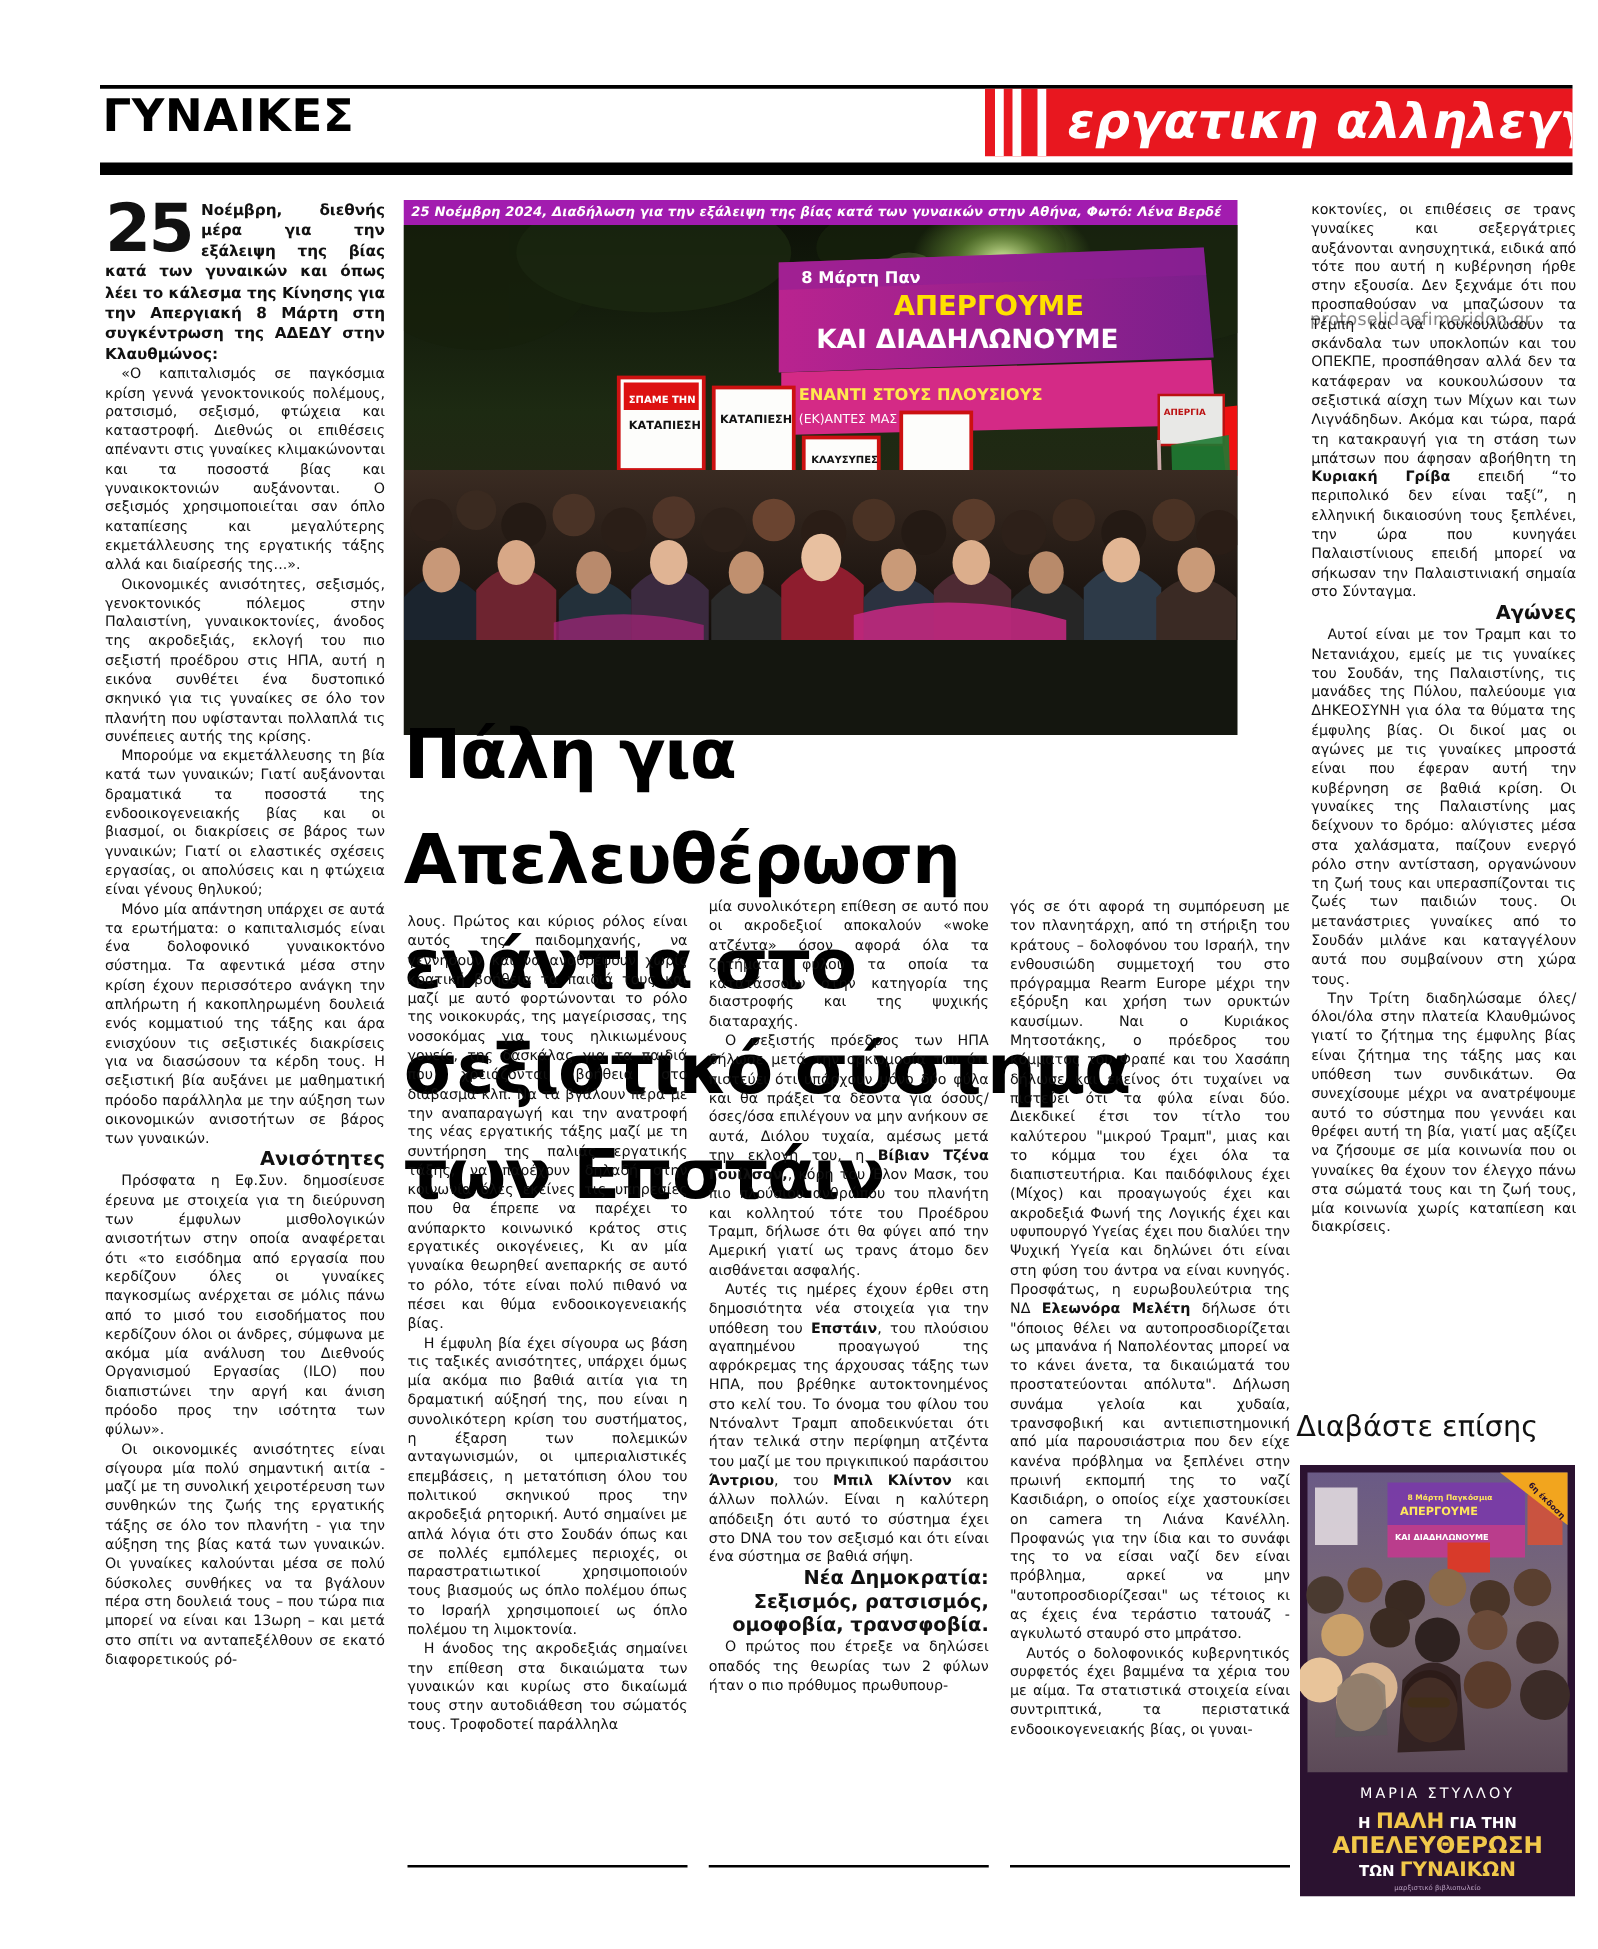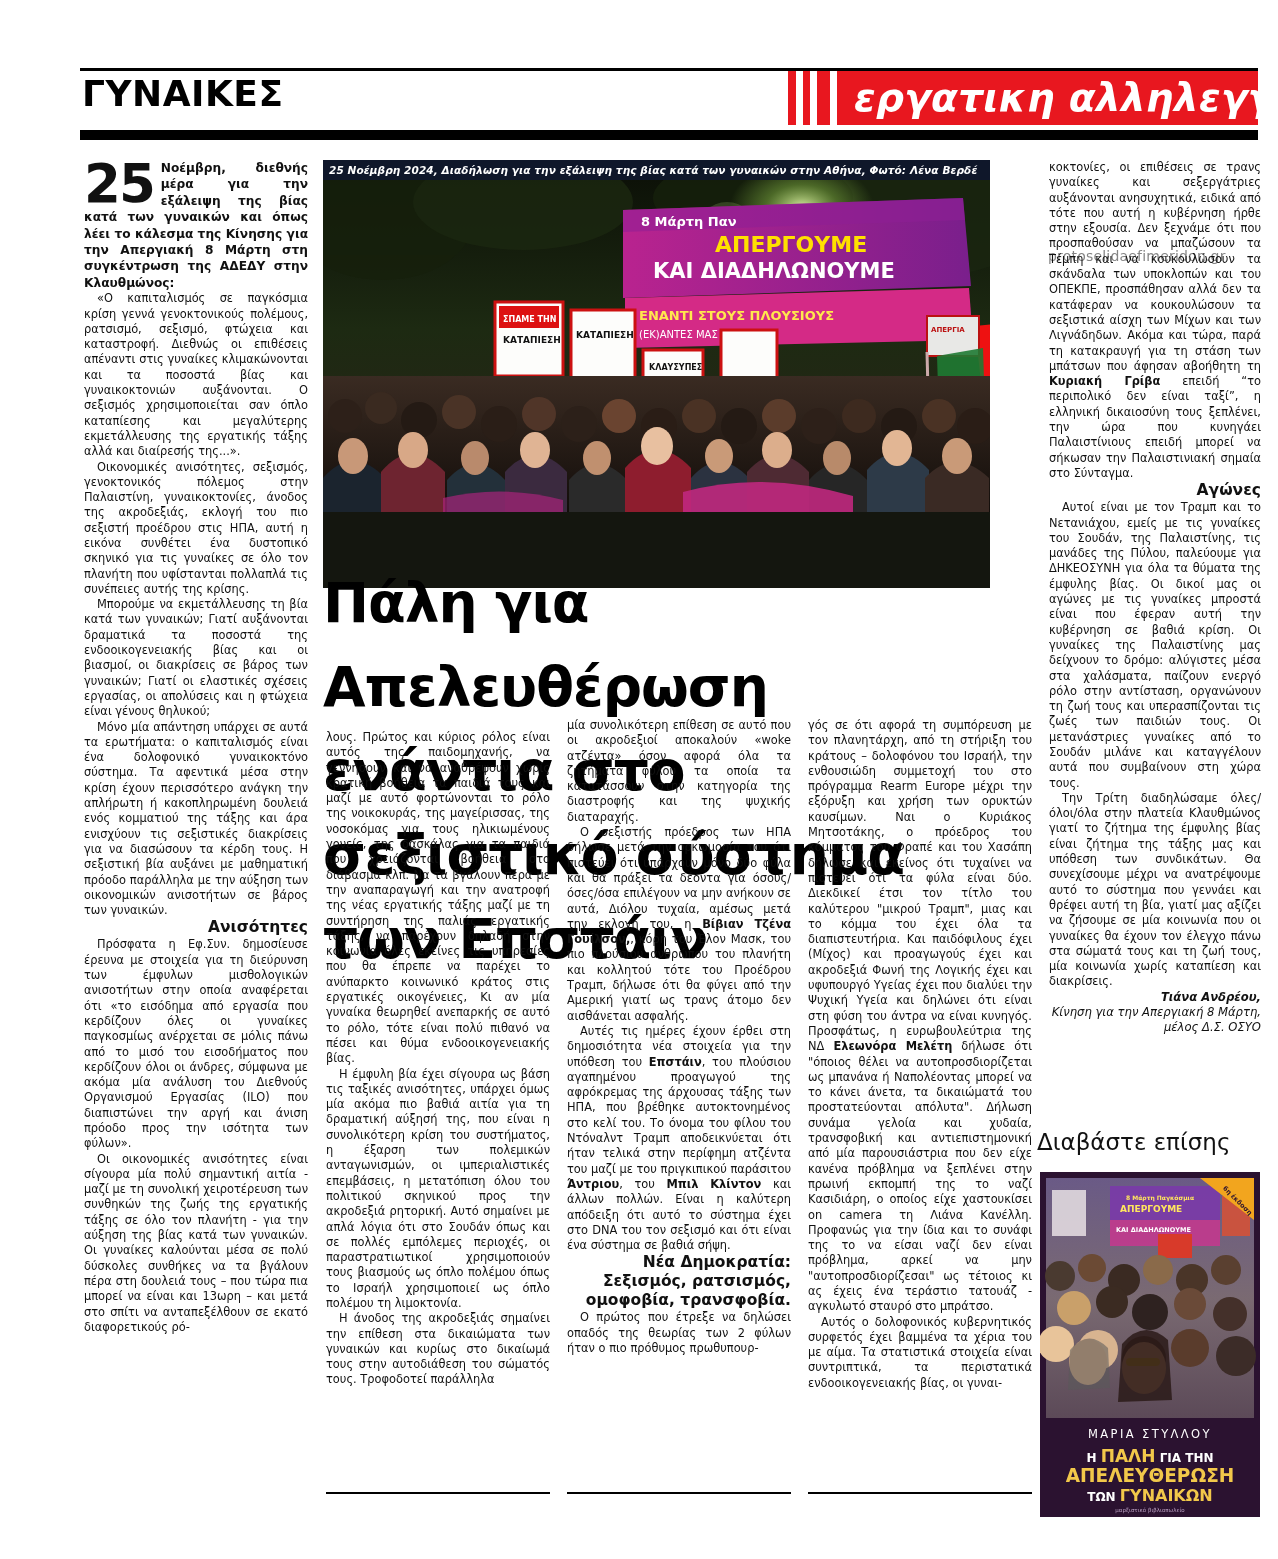--- a/index.html
+++ b/index.html
@@ -59,21 +59,21 @@
     margin:1px 7px 0 0;letter-spacing:-2px;
   }
   .lead{
     font-weight:bold;font-size:12.2px;line-height:16.4px;
     text-align:justify;text-indent:0;margin:0 0 2px 0;
   }
 
   
   .photo-wrap{position:absolute;left:293px;top:160px;width:667px;height:352px;}
   .photo-cap{
-    position:absolute;left:0;top:0;width:667px;height:20px;background:#0f172a;
+    position:absolute;left:0;top:0;width:667px;height:20px;background:#a21caf;
     color:#fff;font-size:10.5px;font-style:italic;font-weight:bold;
     line-height:20px;padding-left:6px;box-sizing:border-box;white-space:nowrap;
     overflow:hidden;letter-spacing:.1px;
   }
   .photo{
     position:absolute;left:0;top:20px;width:667px;height:408px;overflow:hidden;
     background:#14160f;
   }
   .photo svg{display:block;width:667px;height:332px;}
 
@@ -301,25 +301,20 @@
       <p>Αυτός ο δολοφονικός κυβερνητικός συρφετός έχει βαμμένα τα χέρια του με αίμα. Τα στατιστικά στοιχεία είναι συντριπτικά, τα περιστατικά ενδοοικογενειακής βίας, οι γυναι-</p>
     </div>
   </div>
 
   <div class="col" style="left:1019px;top:160px;width:212px;">
     <div class="colbody">
       <p class="noindent">κοκτονίες, οι επιθέσεις σε τρανς γυναίκες και σεξεργάτριες αυξάνονται ανησυχητικά, ειδικά από τότε που αυτή η κυβέρνηση ήρθε στην εξουσία. Δεν ξεχνάμε ότι που προσπαθούσαν να μπαζώσουν τα Τέμπη και να κουκουλώσουν τα σκάνδαλα των υποκλοπών και του ΟΠΕΚΠΕ, προσπάθησαν αλλά δεν τα κατάφεραν να κουκουλώσουν τα σεξιστικά αίσχη των Μίχων και των Λιγνάδηδων. Ακόμα και τώρα, παρά τη κατακραυγή για τη στάση των μπάτσων που άφησαν αβοήθητη τη <span class="bld">Κυριακή Γρίβα</span> επειδή “το περιπολικό δεν είναι ταξί”, η ελληνική δικαιοσύνη τους ξεπλένει, την ώρα που κυνηγάει Παλαιστίνιους επειδή μπορεί να σήκωσαν την Παλαιστινιακή σημαία στο Σύνταγμα.</p>
       <p class="subhead">Αγώνες</p>
       <p>Αυτοί είναι με τον Τραμπ και το Νετανιάχου, εμείς με τις γυναίκες του Σουδάν, της Παλαιστίνης, τις μανάδες της Πύλου, παλεύουμε για ΔΗΚΕΟΣΥΝΗ για όλα τα θύματα της έμφυλης βίας. Οι δικοί μας οι αγώνες με τις γυναίκες μπροστά είναι που έφεραν αυτή την κυβέρνηση σε βαθιά κρίση. Οι γυναίκες της Παλαιστίνης μας δείχνουν το δρόμο: αλύγιστες μέσα στα χαλάσματα, παίζουν ενεργό ρόλο στην αντίσταση, οργανώνουν τη ζωή τους και υπερασπίζονται τις ζωές των παιδιών τους. Οι μετανάστριες γυναίκες από το Σουδάν μιλάνε και καταγγέλουν αυτά που συμβαίνουν στη χώρα τους.</p>
       <p>Την Τρίτη διαδηλώσαμε όλες/όλοι/όλα στην πλατεία Κλαυθμώνος γιατί το ζήτημα της έμφυλης βίας είναι ζήτημα της τάξης μας και υπόθεση των συνδικάτων. Θα συνεχίσουμε μέχρι να ανατρέψουμε αυτό το σύστημα που γεννάει και θρέφει αυτή τη βία, γιατί μας αξίζει να ζήσουμε σε μία κοινωνία που οι γυναίκες θα έχουν τον έλεγχο πάνω στα σώματά τους και τη ζωή τους, μία κοινωνία χωρίς καταπίεση και διακρίσεις.</p>
-      <p class="byline">
-        <span class="nm">Τιάνα Ανδρέου,</span><br>
-        <span>Κίνηση για την Απεργιακή 8 Μάρτη,</span><br>
-        <span>μέλος Δ.Σ. ΟΣΥΟ</span>
-      </p>
     </div>
   </div>
 
   <div class="readalso">Διαβάστε επίσης</div>
 
   <div class="book">
     <svg viewBox="0 0 220 345" preserveAspectRatio="none" aria-hidden="true">
       <defs>
         <linearGradient id="bcrowd" x1="0" y1="0" x2="0" y2="1">
           <stop offset="0" stop-color="#6a5a86"></stop>

